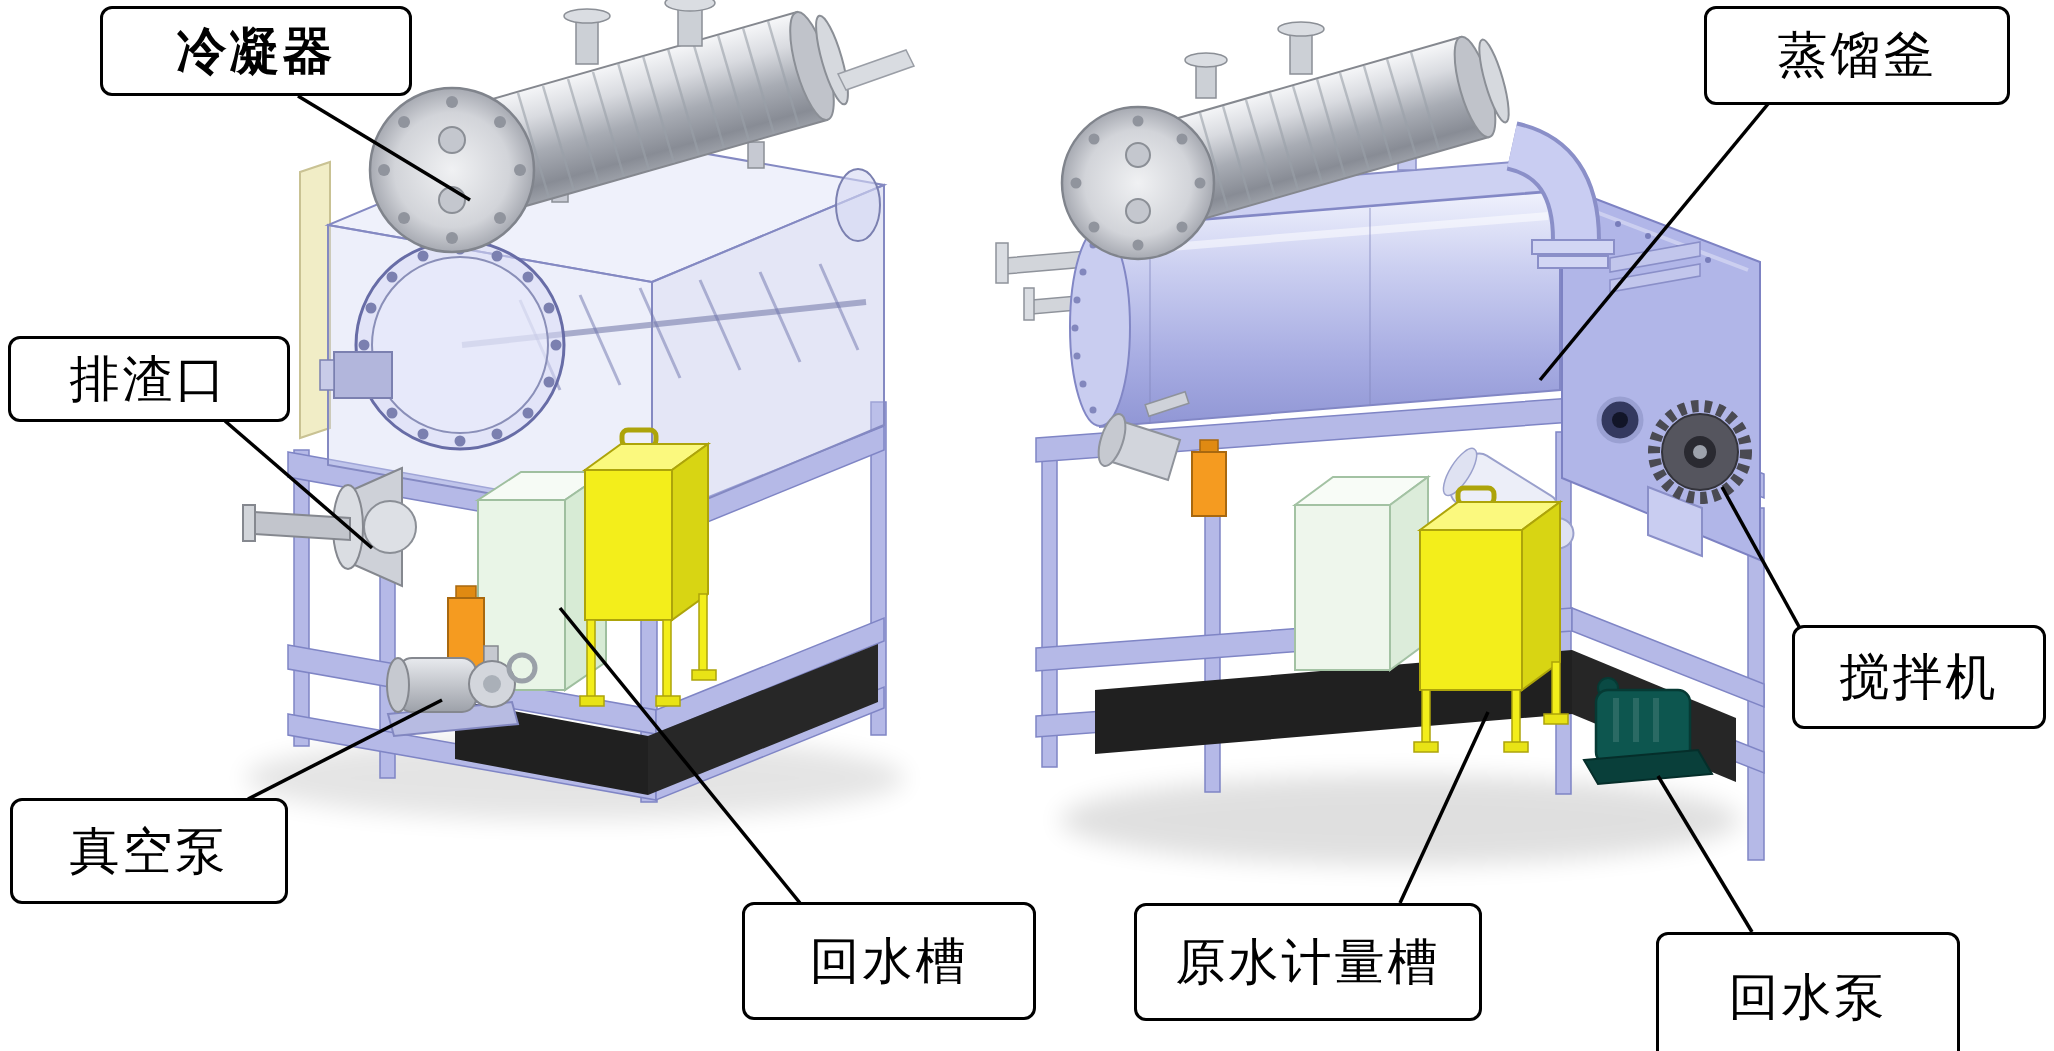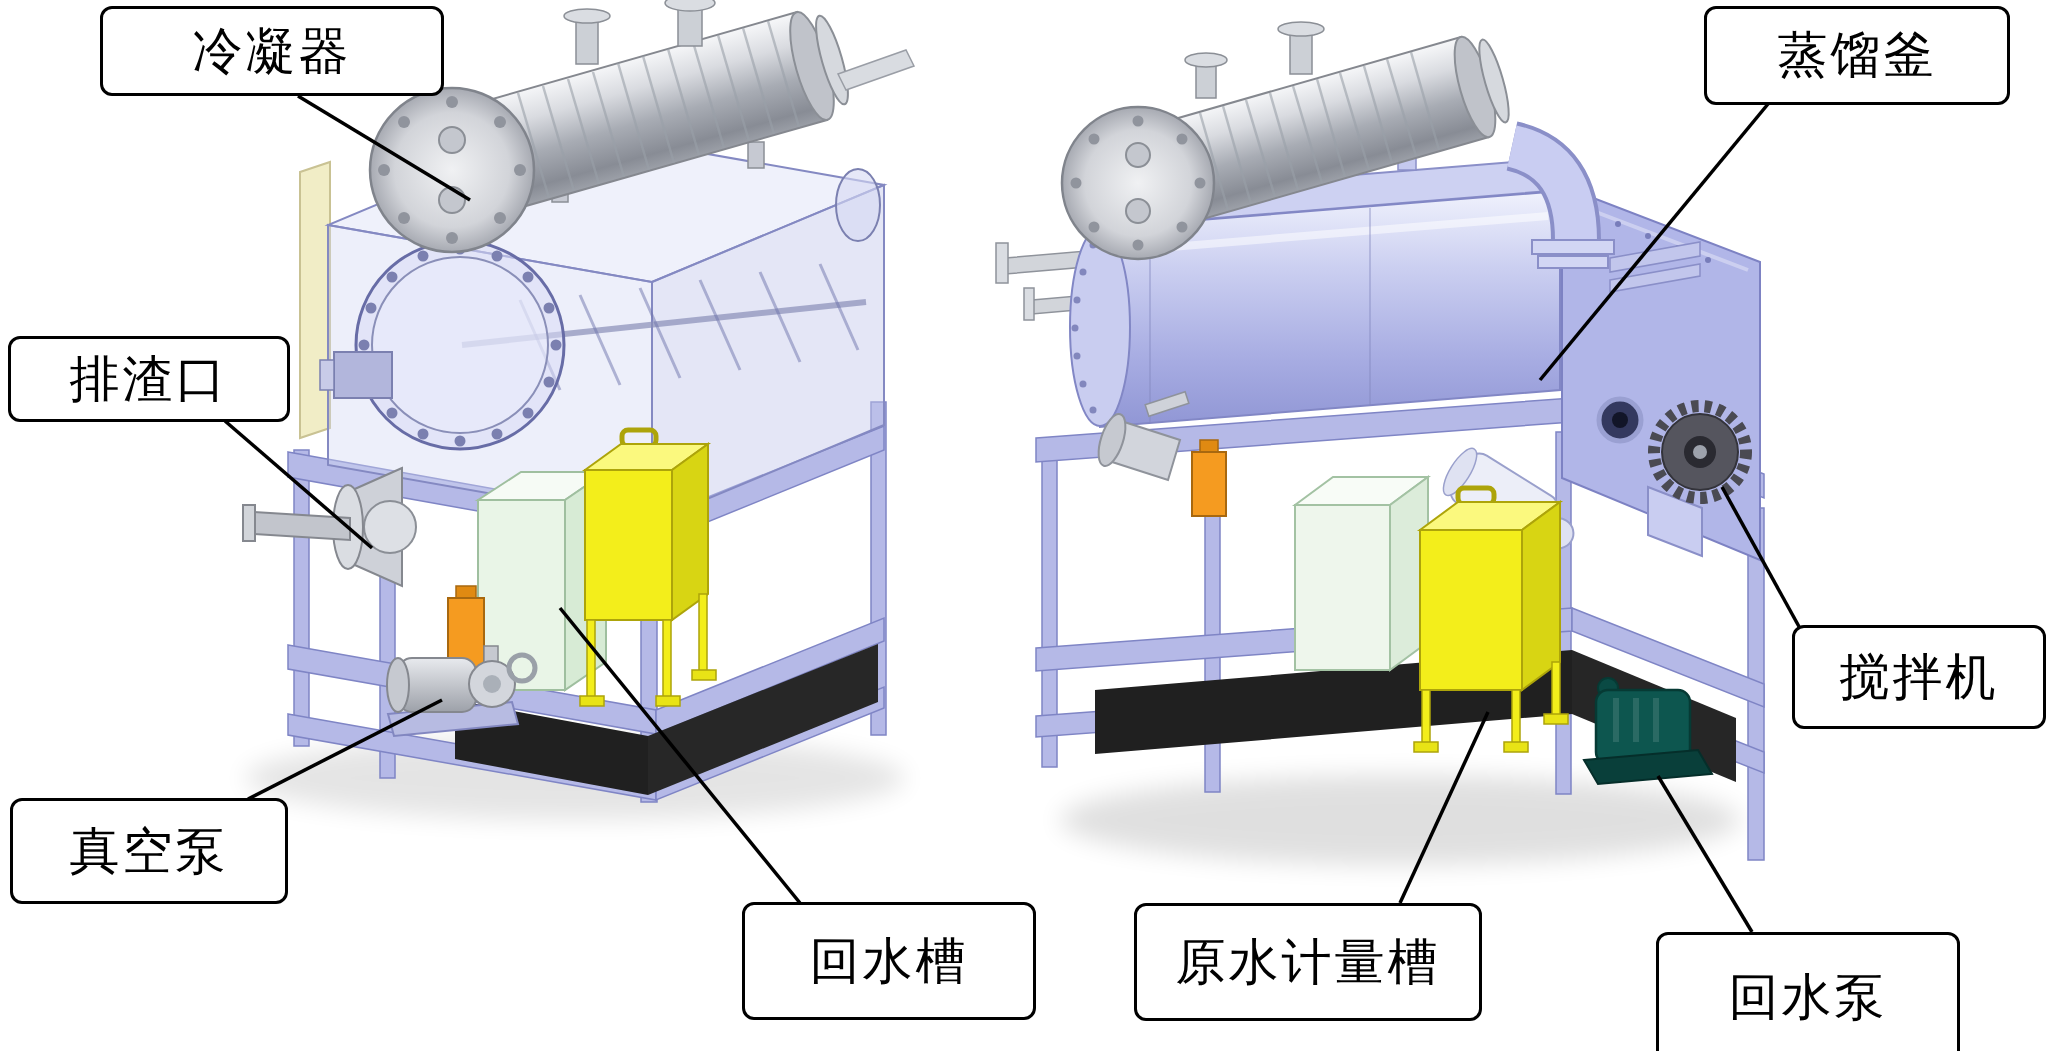--- a/index.html
+++ b/index.html
@@ -354,21 +354,21 @@
     <line x1="225" y1="421" x2="372" y2="548"></line>
     <line x1="248" y1="799" x2="442" y2="700"></line>
     <line x1="800" y1="903" x2="560" y2="608"></line>
     <line x1="1768" y1="104" x2="1540" y2="380"></line>
     <line x1="1802" y1="632" x2="1722" y2="487"></line>
     <line x1="1400" y1="903" x2="1488" y2="712"></line>
     <line x1="1752" y1="932" x2="1658" y2="776"></line>
   </g>
 </svg>
 
-  <div class="callout" style="left:100px;top:6px;width:344px;height:90px;">
+  <div class="callout" style="left:100px;top:6px;width:312px;height:90px;font-weight:bold;">
     <span>冷凝器</span>
   </div>
   <div class="callout" style="left:8px;top:336px;width:282px;height:86px;">
     <span>排渣口</span>
   </div>
   <div class="callout" style="left:10px;top:798px;width:278px;height:106px;">
     <span>真空泵</span>
   </div>
   <div class="callout" style="left:742px;top:902px;width:294px;height:118px;">
     <span>回水槽</span>

